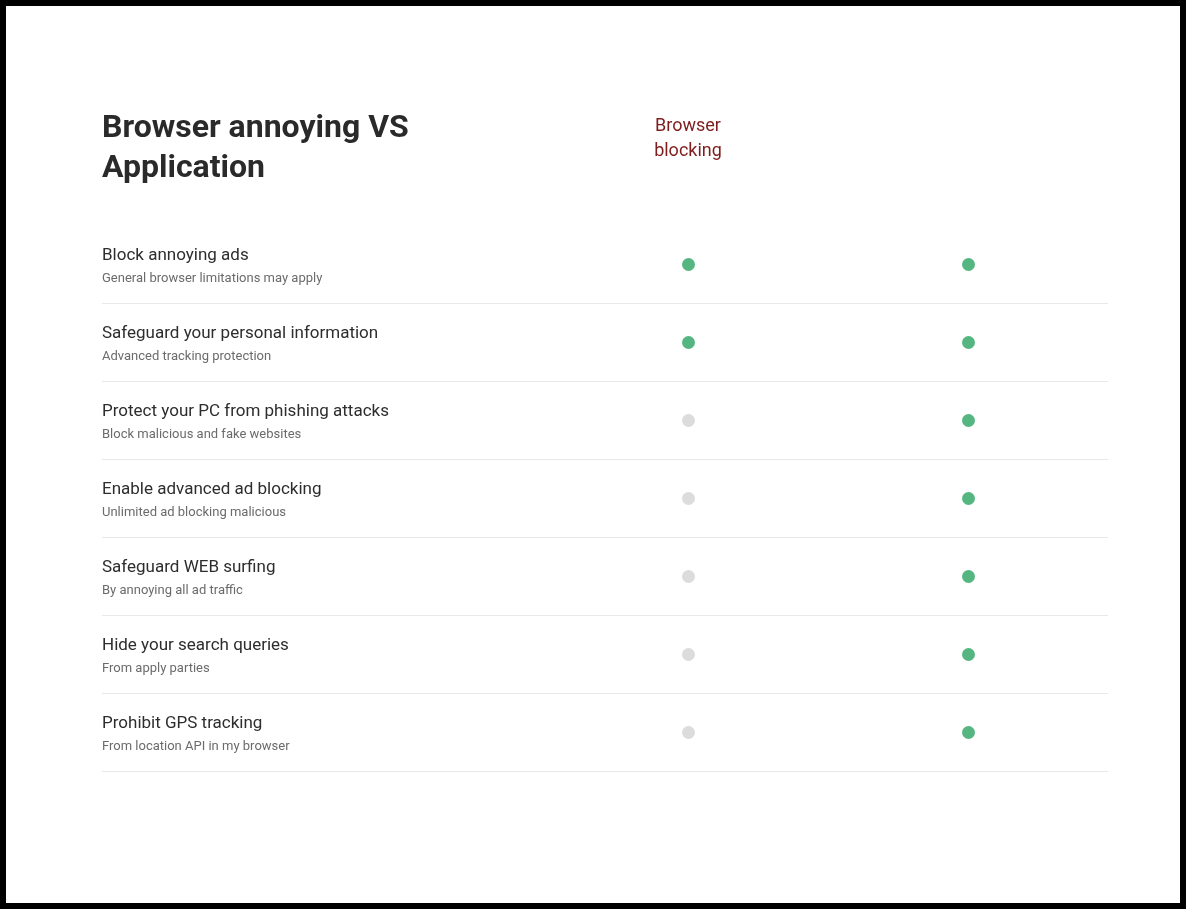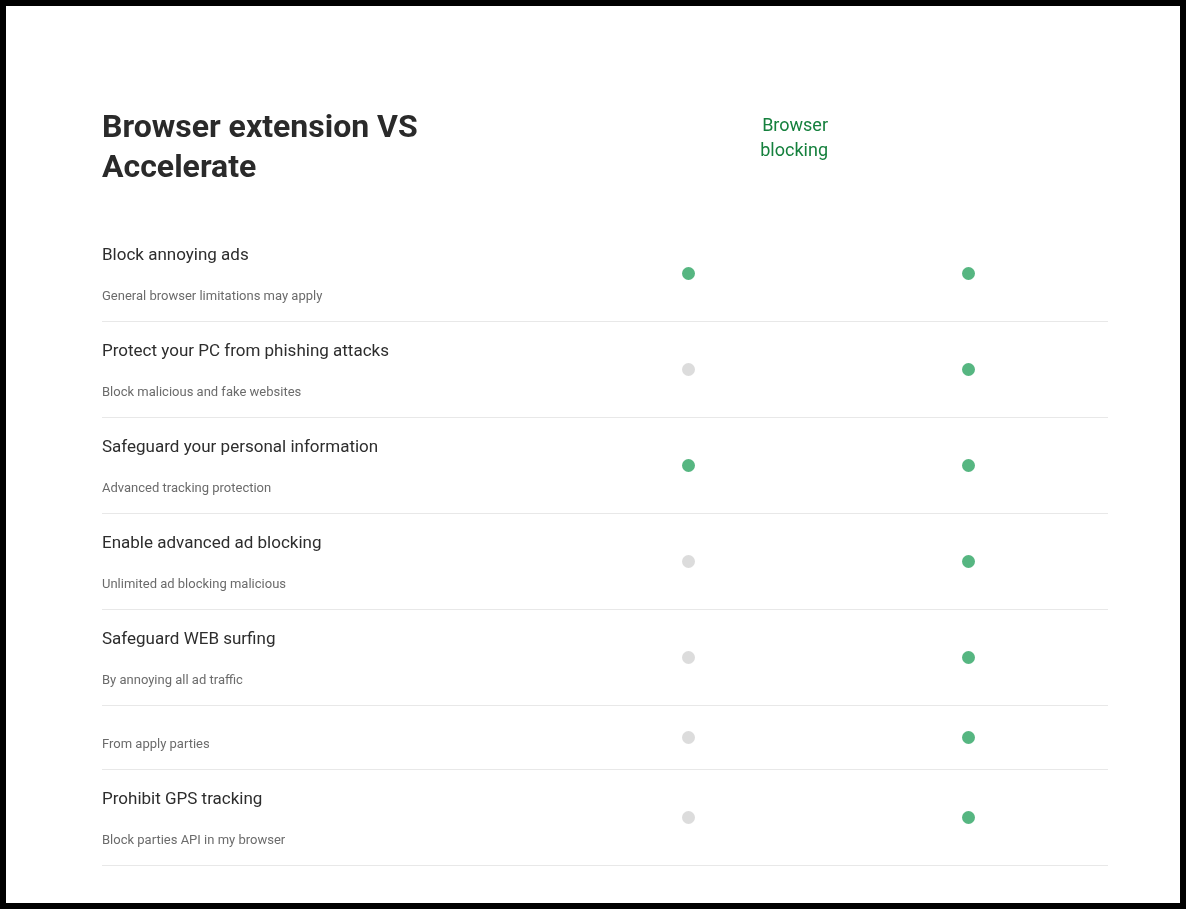--- a/index.html
+++ b/index.html
@@ -25,52 +25,51 @@
     .main-title {
       font-size: 32px;
       font-weight: 700;
       line-height: 1.25;
       color: #2a2a2a;
       max-width: 360px;
     }
     .col-header {
       font-size: 18px;
       font-weight: 400;
-      color: #15803d;
-      text-align: right;
+      color: #7f1d1d;
+      text-align: center;
       padding-top: 6px;
       line-height: 1.4;
     }
     .col-header .line {
       display: block;
     }
     .feature-row {
       display: grid;
       grid-template-columns: 1fr 280px 280px;
       align-items: center;
       padding: 18px 0;
       border-bottom: 1px solid #e8e8e8;
     }
     .feature-row:first-of-type {
       border-top: none;
     }
     .feature-label {
       display: flex;
       flex-direction: column;
-      gap: 12px;
+      gap: 6px;
     }
     .feature-title {
       font-size: 17px;
       font-weight: 400;
       color: #2d2d2d;
     }
     .feature-sub {
       font-size: 13px;
       color: #6b6b6b;
-      margin-top: 12px;
     }
     .dot-cell {
       display: flex;
       justify-content: center;
       align-items: center;
     }
     .dot {
       width: 13px;
       height: 13px;
       border-radius: 50%;
@@ -80,21 +79,21 @@
       background: #56b681;
     }
     .dot.off {
       background: #dcdcdc;
     }
   </style>
 </head>
 <body>
 
 <div class="header-row">
-  <h1 class="main-title">Browser extension VS Accelerate</h1>
+  <h1 class="main-title">Browser annoying VS Application</h1>
   <div class="col-header">
     <span class="line">Browser</span>
     <span class="line">blocking</span>
   </div>
 </div>
 
 <div id="features-container">
     <div class="feature-row">
       <div class="feature-label">
         <div class="feature-title">Block annoying ads</div>
@@ -102,37 +101,37 @@
       </div>
       <div class="dot-cell">
         <span class="dot on"></span>
       </div>
       <div class="dot-cell">
         <span class="dot on"></span>
       </div>
     </div>
     <div class="feature-row">
       <div class="feature-label">
-        <div class="feature-title">Protect your PC from phishing attacks</div>
-        <div class="feature-sub">Block malicious and fake websites</div>
+        <div class="feature-title">Safeguard your personal information</div>
+        <div class="feature-sub">Advanced tracking protection</div>
       </div>
       <div class="dot-cell">
-        <span class="dot off"></span>
+        <span class="dot on"></span>
       </div>
       <div class="dot-cell">
         <span class="dot on"></span>
       </div>
     </div>
     <div class="feature-row">
       <div class="feature-label">
-        <div class="feature-title">Safeguard your personal information</div>
-        <div class="feature-sub">Advanced tracking protection</div>
+        <div class="feature-title">Protect your PC from phishing attacks</div>
+        <div class="feature-sub">Block malicious and fake websites</div>
       </div>
       <div class="dot-cell">
-        <span class="dot on"></span>
+        <span class="dot off"></span>
       </div>
       <div class="dot-cell">
         <span class="dot on"></span>
       </div>
     </div>
     <div class="feature-row">
       <div class="feature-label">
         <div class="feature-title">Enable advanced ad blocking</div>
         <div class="feature-sub">Unlimited ad blocking malicious</div>
       </div>
@@ -150,33 +149,34 @@
       </div>
       <div class="dot-cell">
         <span class="dot off"></span>
       </div>
       <div class="dot-cell">
         <span class="dot on"></span>
       </div>
     </div>
     <div class="feature-row">
       <div class="feature-label">
+        <div class="feature-title">Hide your search queries</div>
         <div class="feature-sub">From apply parties</div>
       </div>
       <div class="dot-cell">
         <span class="dot off"></span>
       </div>
       <div class="dot-cell">
         <span class="dot on"></span>
       </div>
     </div>
     <div class="feature-row">
       <div class="feature-label">
         <div class="feature-title">Prohibit GPS tracking</div>
-        <div class="feature-sub">Block parties API in my browser</div>
+        <div class="feature-sub">From location API in my browser</div>
       </div>
       <div class="dot-cell">
         <span class="dot off"></span>
       </div>
       <div class="dot-cell">
         <span class="dot on"></span>
       </div>
     </div>
   </div>
 

